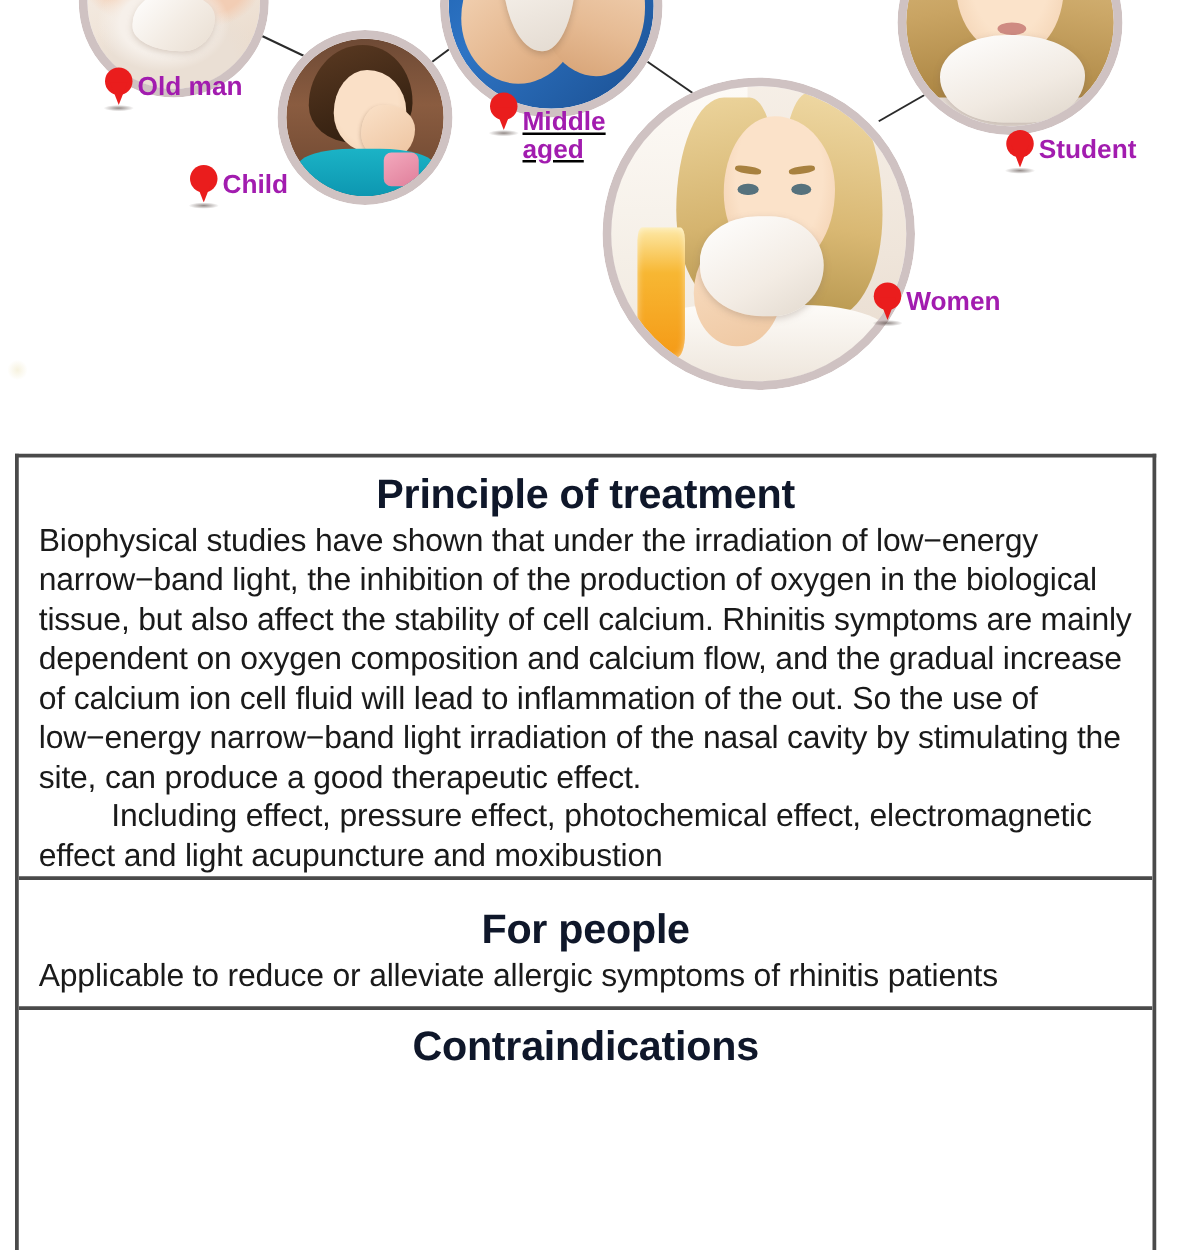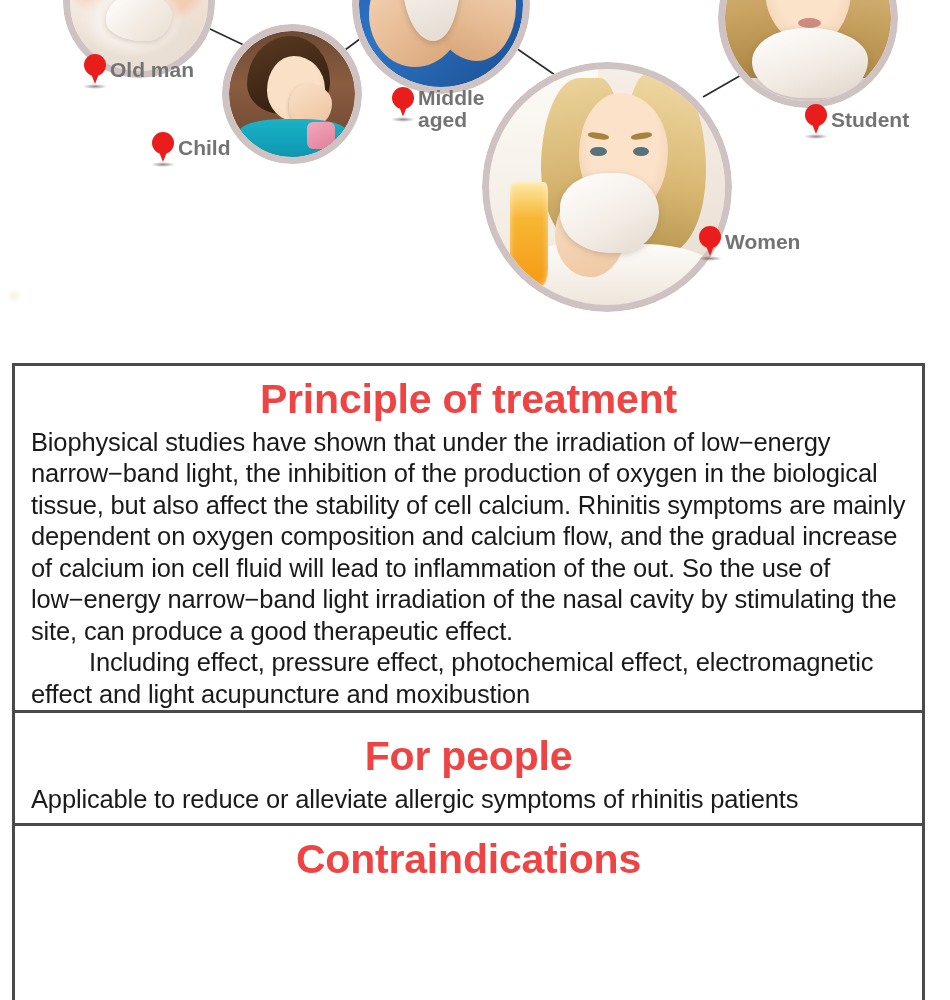--- a/index.html
+++ b/index.html
@@ -222,21 +222,21 @@
     border-radius:0 0 50% 50%;
     clip-path:polygon(0% 0%,100% 0%,50% 100%);
   }
   .pin .pinshadow{
     position:absolute;left:-1px;top:30px;width:24px;height:5px;
     background:radial-gradient(ellipse at center,rgba(60,45,40,.55) 0%,rgba(60,45,40,0) 72%);
     border-radius:50%;
   }
   .pin-label{
     font-weight:bold;
-    color:#737373;
+    color:#a21caf;
     font-size:21px;
     line-height:1.05;
     margin-left:4px;
     white-space:pre-line;
   }
 
   
   .artifact{
     position:absolute;left:6px;top:288px;width:16px;height:16px;
     background:radial-gradient(circle,rgba(244,238,212,.75) 0%,rgba(255,255,255,0) 72%);
@@ -249,23 +249,23 @@
     border:3px solid #4a4a4a;
     border-bottom:none;
     box-sizing:border-box;
     background:#ffffff;
     overflow:hidden;
   }
   .section{padding:0 16px;box-sizing:border-box;}
   .section + .section{border-top:3px solid #4a4a4a;}
   .sec-title{
     text-align:center;
-    font-size:41px;
+    font-size:33px;
     font-weight:bold;
-    color:#ef4444;
+    color:#0f172a;
     margin:8px 0 4px;
     letter-spacing:-0.2px;
     font-family:"Liberation Sans","DejaVu Sans",sans-serif;
   }
   .sec-body{
     font-size:25.5px;
     line-height:1.235;
     color:#1a1a1a;
     margin:0 0 7px;
     white-space:pre-line;
@@ -370,21 +370,21 @@
 
   <div class="pin-group" style="left:152px;top:132px;">
     <span class="pin">
       <span class="drop"></span>
         <span class="tip"></span>
         <span class="pinshadow"></span>
     </span>
     <span class="pin-label">Child</span>
   </div>
 
-  <div class="pin-group" style="left:392px;top:74px;align-items:center;">
+  <div class="pin-group" style="left:392px;top:74px;align-items:flex-start;text-decoration:underline;">
     <span class="pin">
       <span class="drop"></span>
         <span class="tip"></span>
         <span class="pinshadow"></span>
     </span>
     <span class="pin-label" style="margin-top:13px;">Middle
 aged</span>
   </div>
 
   <div class="pin-group" style="left:805px;top:104px;">

